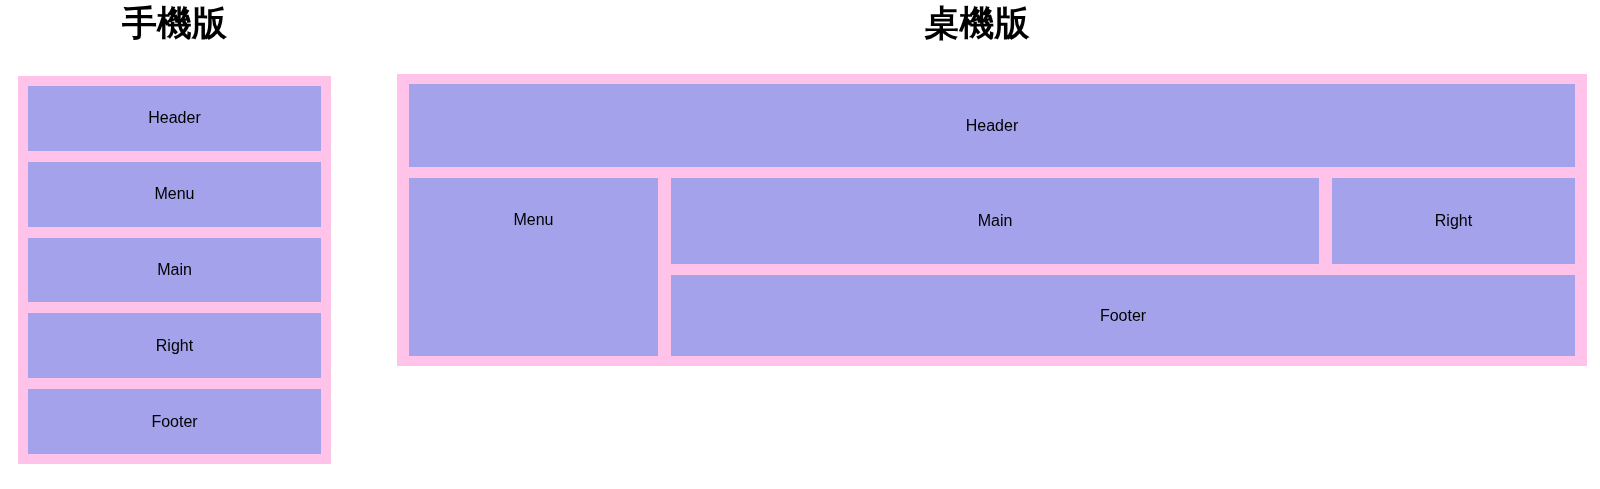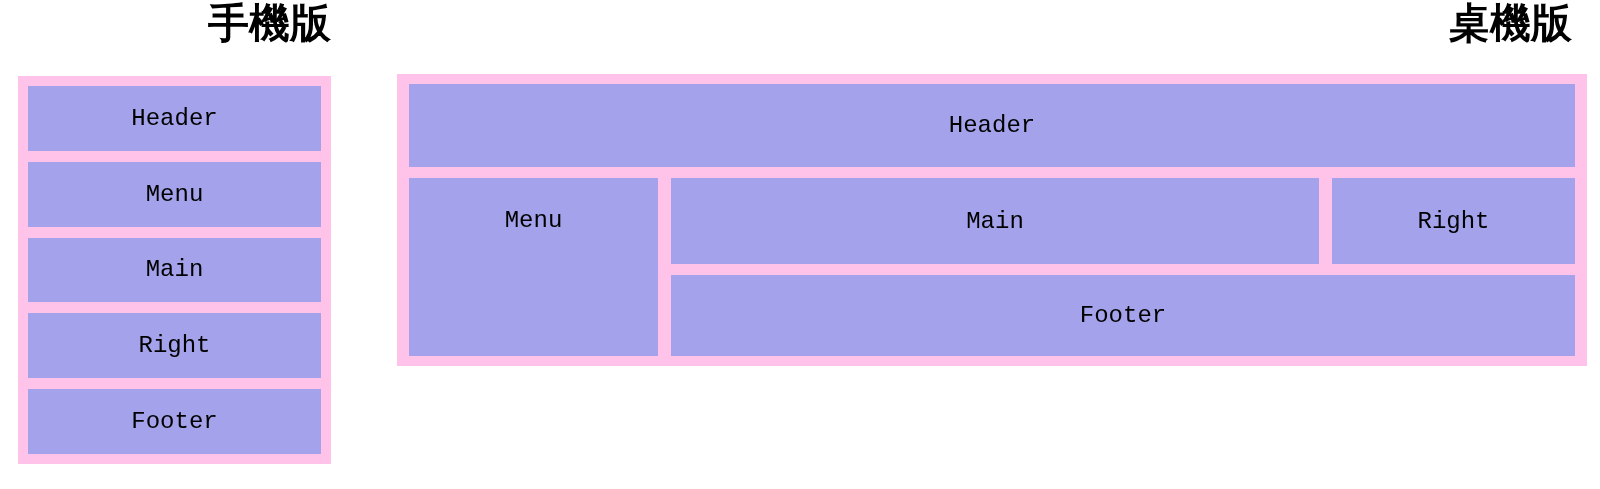--- a/index.html
+++ b/index.html
@@ -11,24 +11,24 @@
     position: relative;
     width: 1600px;
     height: 489px;
     overflow: hidden;
     font-family: "Liberation Sans", sans-serif;
   }
 
   .panel-title {
     position: absolute;
     top: 4px;
-    text-align: right;
+    text-align: center;
     font-family: "DejaVu Sans", "Liberation Sans", sans-serif;
     font-weight: 700;
-    font-size: 41px;
+    font-size: 35px;
     line-height: 38px;
     color: var(--title-text, #000000);
   }
   .panel-title.mobile { left: 18px; width: 313px; }
   .panel-title.desktop { left: 382px; width: 1190px; }
 
   .layout-container {
     position: absolute;
     box-sizing: border-box;
     background: var(--container-pink, #ffc2e8);
@@ -56,22 +56,22 @@
     grid-template-rows: 83px 1fr 81px;
     column-gap: 13px;
     row-gap: 11px;
   }
 
   .box {
     background: var(--box-purple, #a3a2ea);
     display: flex;
     align-items: center;
     justify-content: center;
-    font-family: Liberation Mono, monospace;
-    font-size: 24px;
+    font-family: Liberation Sans, sans-serif;
+    font-size: 16px;
     color: var(--label-text, #000000);
   }
 
   .layout-container.mobile .box { flex: 1; }
 
   .area-header { grid-column: 1 / 4; grid-row: 1; }
   .area-menu   { grid-column: 1; grid-row: 2 / 4; align-items: flex-start; }
   .area-main   { grid-column: 2; grid-row: 2; }
   .area-right  { grid-column: 3; grid-row: 2; }
   .area-footer { grid-column: 2 / 4; grid-row: 3; }

